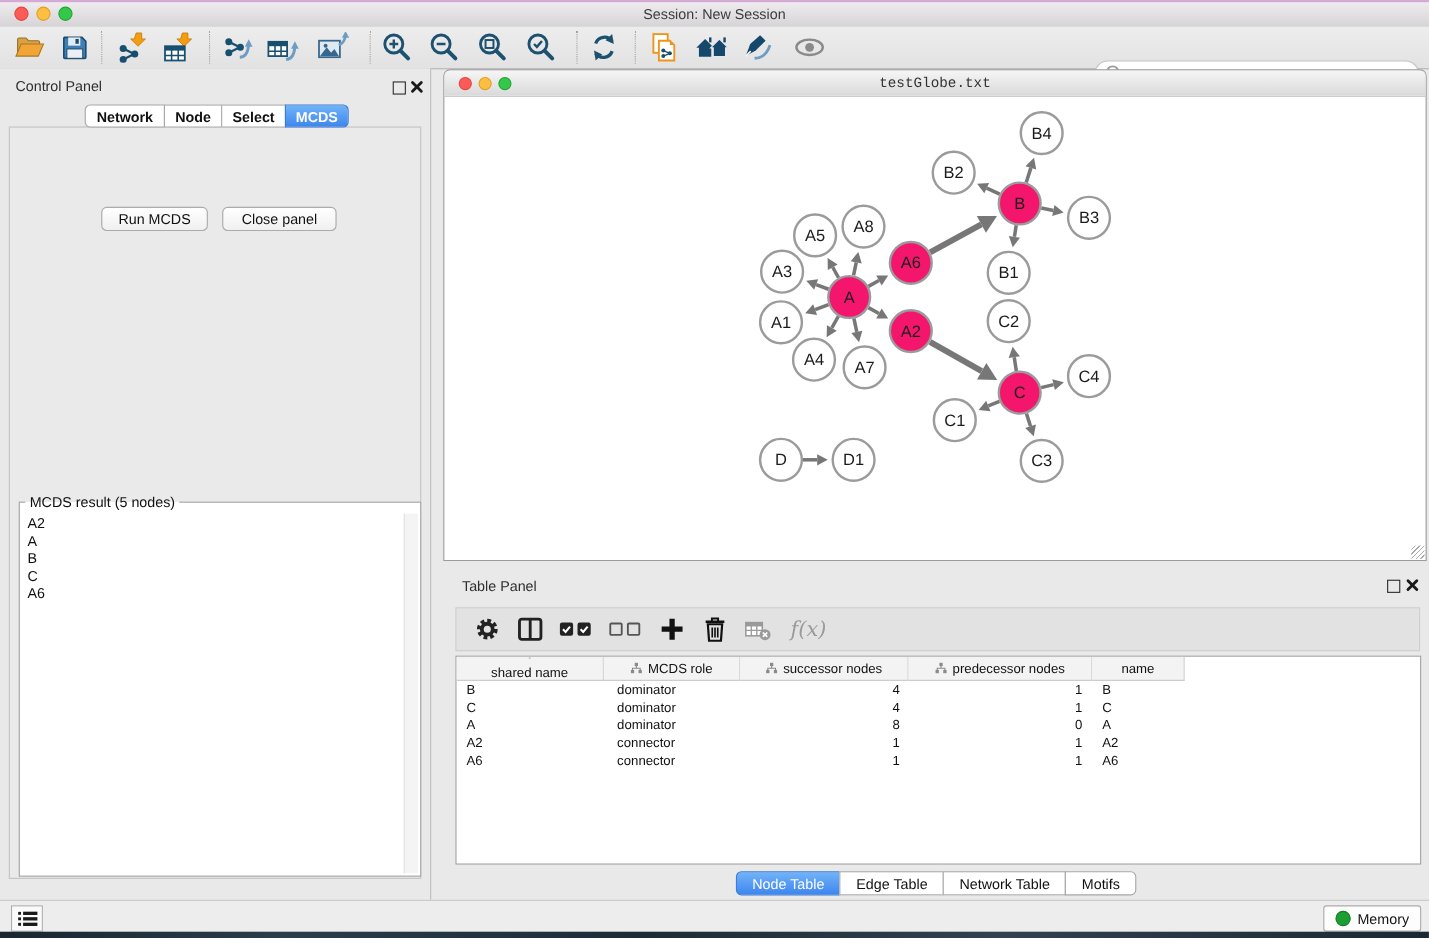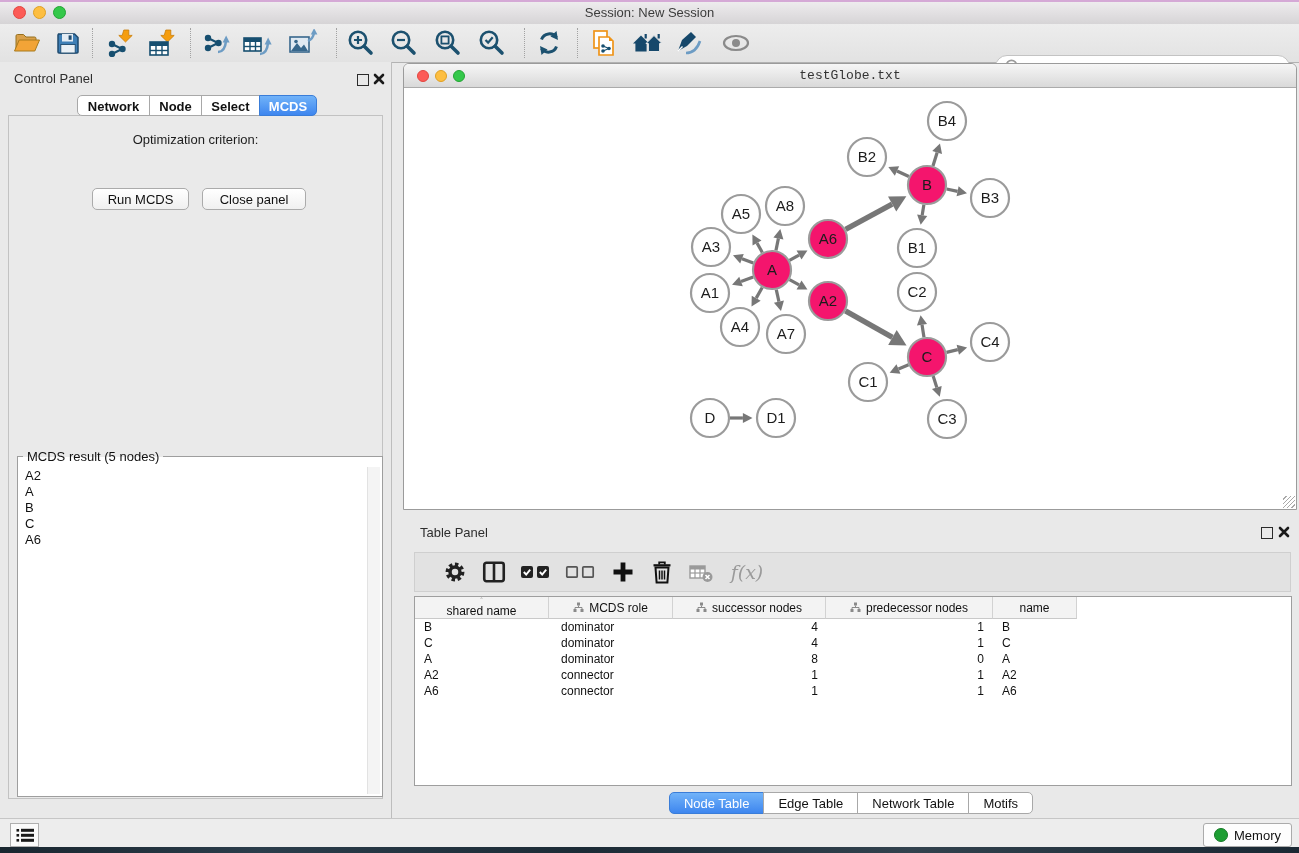--- a/index.html
+++ b/index.html
@@ -56,21 +56,21 @@
   #net-titlebar{position:absolute;left:0;top:0;width:100%;height:24px;border-radius:5px 5px 0 0;
      background:linear-gradient(#f6f6f6,#d9d9d9);border-bottom:1px solid #ababab;box-sizing:border-box;font-family:Liberation Mono, monospace;}
   #net-titlebar .t{width:10px;height:10px;top:6px;}
   #net-title{position:absolute;left:0;right:0;top:4px;text-align:center;font-size:13px;color:#333;}
   #graph-svg{position:absolute;left:0;top:24px;}
   #net-grip{position:absolute;right:1px;bottom:1px;width:12px;height:12px;
      background:repeating-linear-gradient(135deg,transparent,transparent 2px,#a9a9a9 2px,#a9a9a9 3px);}
   
   #tp-title{position:absolute;left:420px;top:525px;font-size:13px;color:#2e2e2e;}
   #tbl-toolbar{left:414px;top:552px;width:877px;height:40px;background:#e2e2e2;border:1px solid #cfcfcf;
-     box-sizing:border-box;display:flex;align-items:center;padding-left:24px;gap:7px;}
+     box-sizing:border-box;display:flex;align-items:center;padding-left:12px;gap:7px;}
   .tt-btn{width:32px;height:30px;display:flex;align-items:center;justify-content:center;}
   .fx{font-family:"DejaVu Serif",serif;font-style:italic;font-size:19px;color:#9a9a9a;}
   #data-table{left:414px;top:596px;width:878px;height:190px;background:#fff;border:1px solid #9e9e9e;box-sizing:border-box;overflow:hidden;}
   #tbl-header{display:flex;height:22px;}
   .th{background:#f3f3f3;border-right:1px solid #d2d2d2;border-bottom:1px solid #c9c9c9;box-sizing:border-box;
       display:flex;align-items:center;justify-content:center;gap:5px;font-size:12px;color:#111;height:22px;}
   .tr{display:flex;height:16px;align-items:center;}
   .td{font-size:12px;color:#111;box-sizing:border-box;white-space:nowrap;overflow:hidden;}
   .td.num{text-align:right;}
   #bottom-tabs{position:absolute;left:403px;top:792px;width:896px;display:flex;justify-content:center;}
@@ -258,21 +258,20 @@
   <svg style="position:absolute;left:373px;top:11px;" width="12" height="12" viewBox="0 0 12 12">
     <path d="M2 2 L10 10 M10 2 L2 10" stroke="#1a1a1a" stroke-width="2.6" stroke-linecap="round"></path>
   </svg>
   <div id="cp-tabs" class="tabs">
       <div class="tab" style="width: 73px;">Network</div>
       <div class="tab" style="width: 53px;">Node</div>
       <div class="tab" style="width: 59px;">Select</div>
       <div class="tab active" style="width: 58px;">MCDS</div>
     </div>
   <div id="cp-inner"></div>
-  <div id="opt-label">Optimization criterion:</div>
   <div class="btn" style="left:92px;top:126px;width:97px;">Run MCDS</div>
   <div class="btn" style="left:202px;top:126px;width:104px;">Close panel</div>
   <div id="mcds-fieldset">
     <span id="mcds-legend">MCDS result (5 nodes)</span>
     <div id="mcds-list">
         <div>A2</div>
         <div>A</div>
         <div>B</div>
         <div>C</div>
         <div>A6</div>

